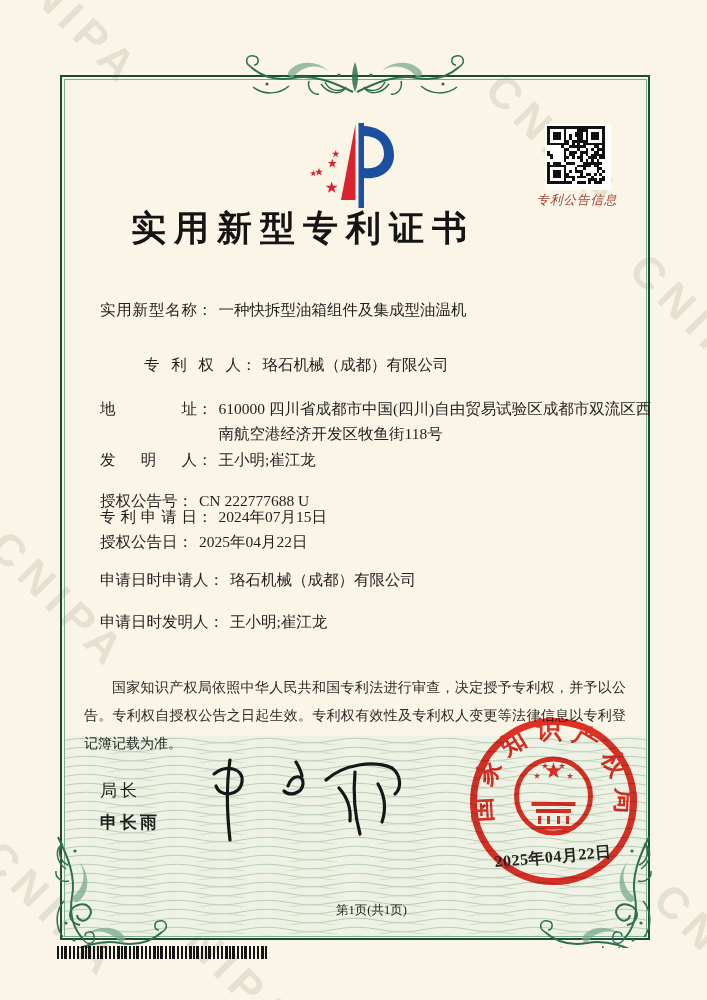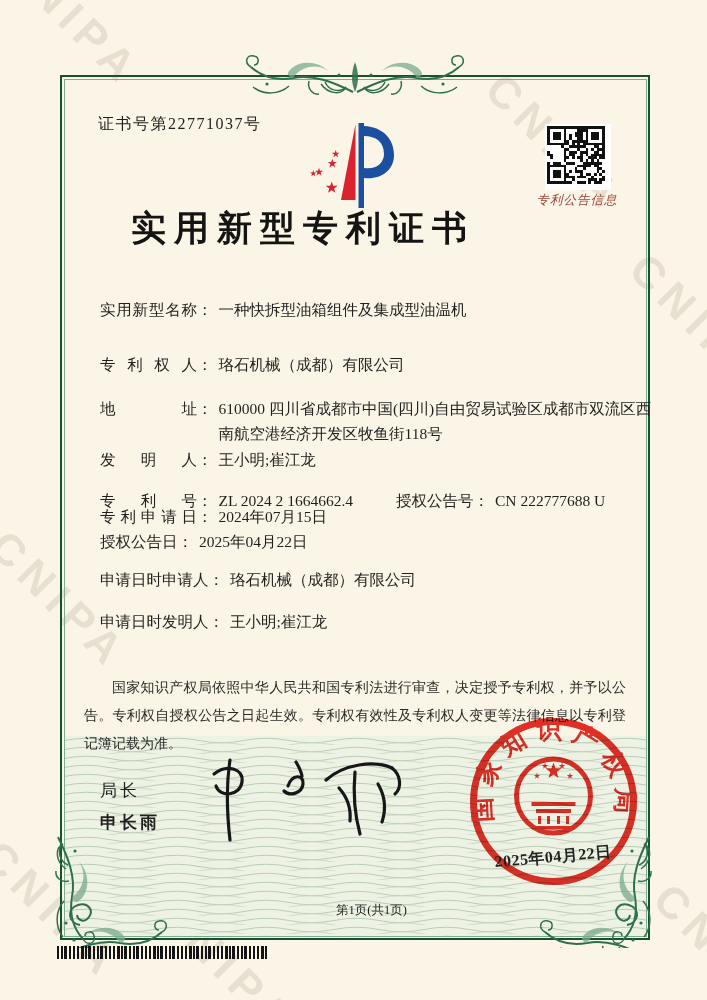--- a/index.html
+++ b/index.html
@@ -110,21 +110,20 @@
   </svg>
   <svg class="orn" style="left:50px;top:833px;" width="150" height="115">
     <use href="#corner"></use>
   </svg>
   <svg class="orn" style="left:507px;top:833px;" width="150" height="115">
     <g transform="translate(150,0) scale(-1,1)">
         <use href="#corner"></use>
       </g>
   </svg>
 
-  <div class="cert-no">证书号第22771037号</div>
 
   <svg class="logo" width="150" height="110" viewBox="0 0 150 110">
     <polygon points="65.5,14 51,90 65.5,90" fill="#d9232e"></polygon>
     <rect x="68.5" y="13" width="5.5" height="85" fill="#1c4fa0"></rect>
     <path d="M74,16 C94,17 104,30 104,45 C104,61 90,70 74,68 L74,58 C86,60 94,53 94,44 C94,32 86,26 74,26 Z" fill="#1c4fa0"></path>
     <g fill="#d9232e">
       <use href="#star" transform="translate(45.7,44) scale(0.40)"></use>
       <use href="#star" transform="translate(42.3,53.5) scale(0.48)"></use>
       <use href="#star" transform="translate(29,62) scale(0.42)"></use>
       <use href="#star" transform="translate(23.3,63.5) scale(0.34)"></use>
@@ -292,33 +291,30 @@
         <rect x="2" y="16" width="3" height="3" fill="#111"></rect>
       </svg>
   </div>
   <div class="qr-label">专利公告信息</div>
 
   <div class="title">实用新型专利证书</div>
 
   <div class="row" style="top:297px;font-family:Liberation Serif, serif;">
     <span class="lbl">实用新型名称</span><span class="colon">：</span><span class="val">一种快拆型油箱组件及集成型油温机</span>
   </div>
-  <div class="row" style="top:352px;">
+  <div class="row" style="top:352px;margin-left:44px;">
     <span class="lbl">专利权人</span><span class="colon">：</span><span class="val">珞石机械（成都）有限公司</span>
   </div>
   <div class="row" style="top:396px;">
     <span class="lbl">地址</span><span class="colon">：</span><span class="val val-wrap">610000 四川省成都市中国(四川)自由贸易试验区成都市双流区西南航空港经济开发区牧鱼街118号</span>
   </div>
   <div class="row" style="top:447px;">
     <span class="lbl">发明人</span><span class="colon">：</span><span class="val">王小明;崔江龙</span>
   </div>
   <div class="row two" style="top:488px;">
-    <div class="pair1">
-      <span class="lbl">专利号</span><span class="colon">：</span><span class="val">ZL 2024 2 1664662.4</span>
-    </div>
     <div class="pair2">
       <span>授权公告号</span><span class="colon">：</span><span class="val">CN 222777688 U</span>
     </div>
   </div>
   <div class="row two" style="top:504px;flex-direction:column;">
     <div class="pair1">
       <span class="lbl">专利申请日</span><span class="colon">：</span><span class="val">2024年07月15日</span>
     </div>
     <div class="pair2">
       <span>授权公告日</span><span class="colon">：</span><span class="val">2025年04月22日</span>

